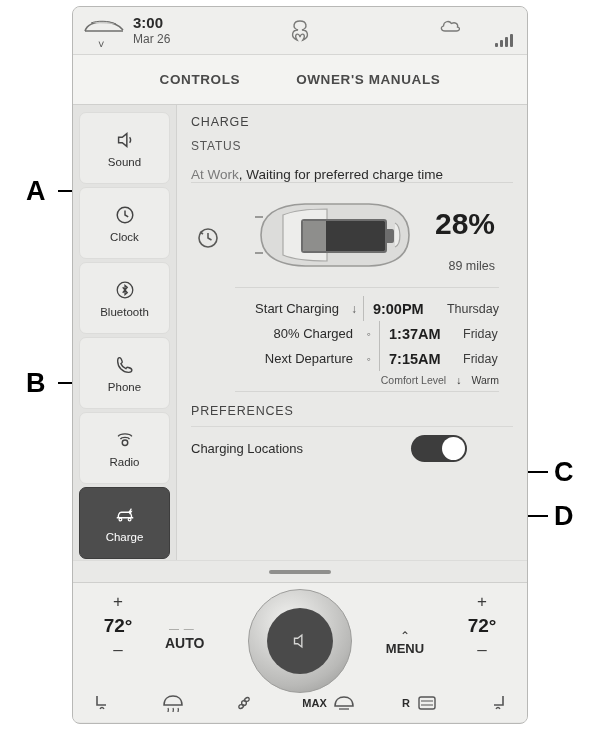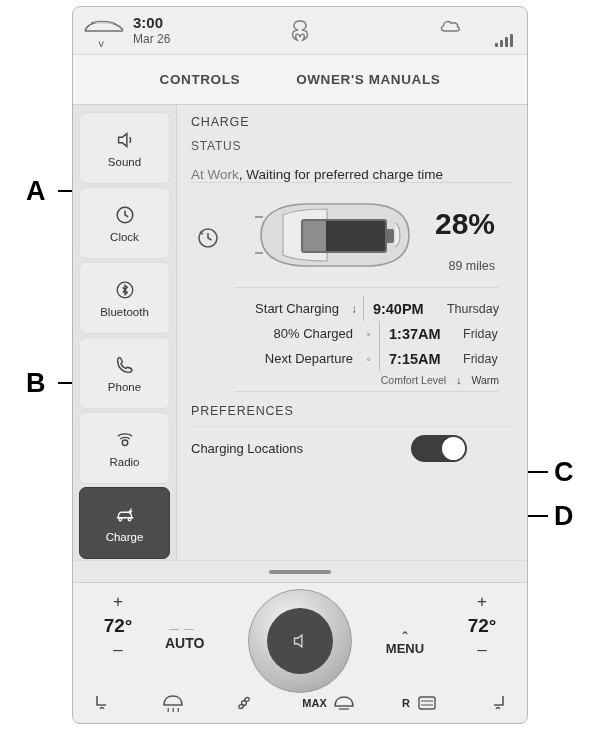--- a/index.html
+++ b/index.html
@@ -506,21 +506,21 @@
           <div class="pct-num">28%</div>
           <div class="pct-miles">89 miles</div>
         </div>
       </div>
 
       <div class="schedule">
         <div class="sched-row">
           <div class="sched-label">Start Charging</div>
           <div class="sched-marker">↓</div>
           <div class="sched-sep"></div>
-          <div class="sched-time">9:40PM</div>
+          <div class="sched-time">9:00PM</div>
           <div class="sched-day">Thursday</div>
         </div>
         <div class="sched-row">
           <div class="sched-label">80% Charged</div>
           <div class="sched-marker">◦</div>
           <div class="sched-sep"></div>
           <div class="sched-time">1:37AM</div>
           <div class="sched-day">Friday</div>
         </div>
         <div class="sched-row">

